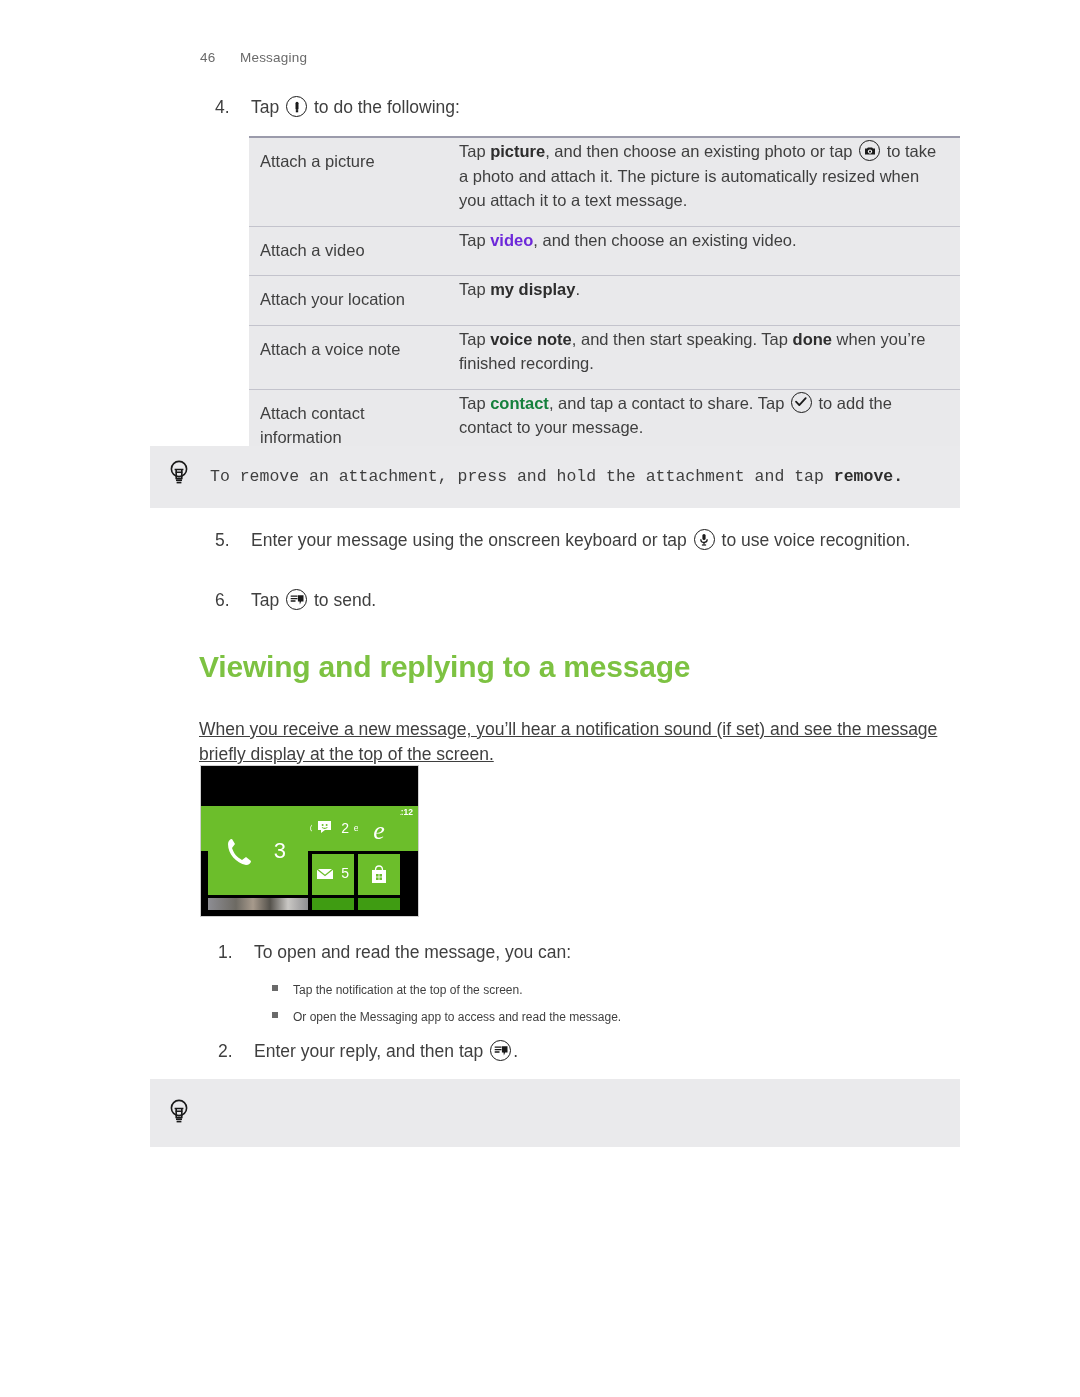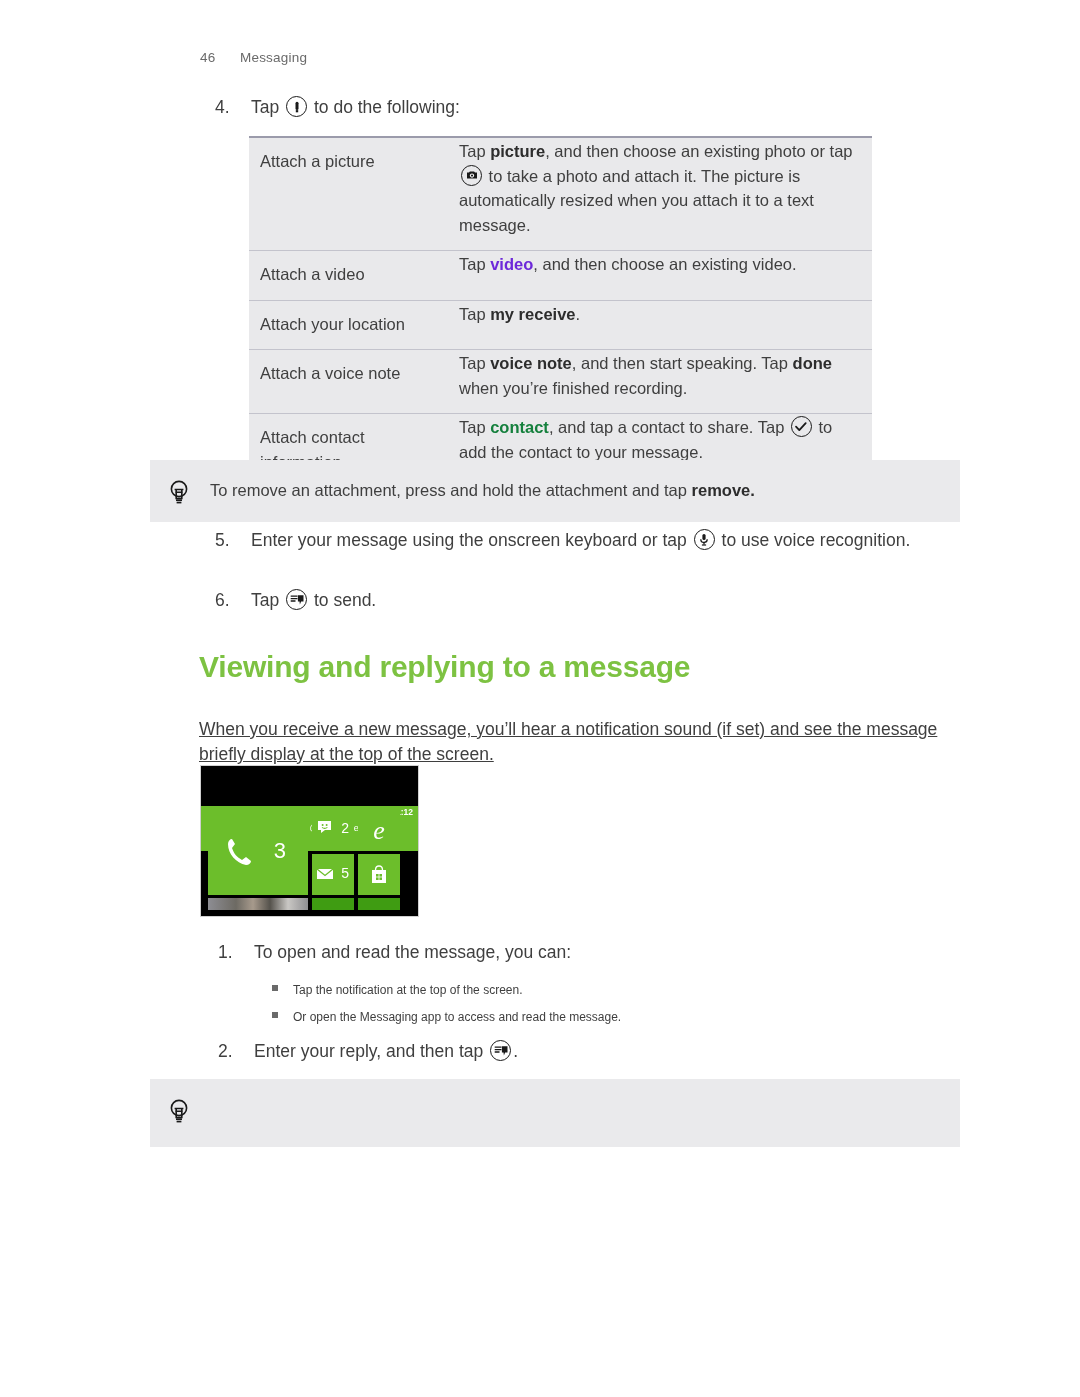--- a/index.html
+++ b/index.html
@@ -30,21 +30,21 @@
   .ico {
     display:inline-block; vertical-align:-4px;
     width:21px; height:21px; border-radius:50%;
     border:1.6px solid #1a1a1a; position:relative;
     margin:0 2px;
   }
   .ico svg { position:absolute; left:50%; top:50%; transform:translate(-50%,-50%); display:block; }
 
   
   .tbl {
-    position:absolute; left:249px; top:136px; width:623px;
+    position:absolute; left:249px; top:136px; width:711px;
     background:#e9e9eb;
     border-top:2px solid #9b9bab;
     border-bottom:2px solid #9b9bab;
     font-size:16.5px; line-height:24.5px; color:#3f3f3f;
   }
   .trow { display:flex; border-top:1px solid #c3c3cc; }
   .trow:first-child { border-top:none; }
   .tcell-l { width:210px; flex:0 0 210px; padding:11px 10px 13px 11px; }
   .tcell-r { flex:1; padding:1px 14px 13px 0px; }
 
@@ -141,35 +141,35 @@
               <circle cx="6" cy="5.6" r="2.1" fill="#fff"></circle>
               <circle cx="6" cy="5.6" r="1.1" fill="#1a1a1a"></circle>
             </svg></span><span> to take a photo and attach it. The picture is automatically resized when you attach it to a text message.</span></div>
       </div>
       <div class="trow">
         <div class="tcell-l">Attach a video</div>
         <div class="tcell-r"><span>Tap </span><span style="font-weight: bold; color: #6d28d9;">video</span><span>, and then choose an existing video.</span></div>
       </div>
       <div class="trow">
         <div class="tcell-l">Attach your location</div>
-        <div class="tcell-r"><span>Tap </span><span style="font-weight: bold; color: rgb(45, 45, 45);">my receive</span><span>.</span></div>
+        <div class="tcell-r"><span>Tap </span><span style="font-weight: bold; color: rgb(45, 45, 45);">my display</span><span>.</span></div>
       </div>
       <div class="trow">
         <div class="tcell-l">Attach a voice note</div>
         <div class="tcell-r"><span>Tap </span><span style="font-weight: bold; color: rgb(45, 45, 45); text-align: right;">voice note</span><span>, and then start speaking. Tap </span><span style="font-weight: bold; color: rgb(45, 45, 45);">done</span><span> when you’re finished recording.</span></div>
       </div>
       <div class="trow">
         <div class="tcell-l">Attach contact information</div>
         <div class="tcell-r"><span>Tap </span><span style="font-weight: bold; color: #15803d;">contact</span><span>, and tap a contact to share. Tap </span><span class="ico"><svg width="13" height="11" viewBox="0 0 13 11">
               <path d="M1.5 5.2 L4.8 8.6 L11.2 1.6" fill="none" stroke="#1a1a1a" stroke-width="1.8" stroke-linecap="round" stroke-linejoin="round"></path>
             </svg></span><span> to add the contact to your message.</span></div>
       </div>
     </div>
 
-  <div class="tip" style="top:460px; height:62px; align-items:flex-start;">
+  <div class="tip" style="top:446px; height:62px; align-items:center;font-family:Liberation Mono, monospace;">
     <span class="bulb">
       <svg width="22" height="28" viewBox="0 0 22 28">
         <circle cx="11" cy="10" r="7.6" fill="none" stroke="#1a1a1a" stroke-width="1.6"></circle>
         <path d="M6.6 10.5 L15.4 10.5 M7.6 13.2 L14.4 13.2" stroke="#1a1a1a" stroke-width="1.4"></path>
         <path d="M8.2 10.5 L8.2 19.5 L13.8 19.5 L13.8 10.5" fill="none" stroke="#1a1a1a" stroke-width="1.6"></path>
         <rect x="8" y="20.3" width="6" height="1.7" fill="#1a1a1a"></rect>
         <rect x="8.6" y="22.7" width="4.8" height="1.7" fill="#1a1a1a"></rect>
       </svg>
     </span>
     <span class="txt" id="tip-remove-text"><span>To remove an attachment, press and hold the attachment and tap </span><span style="font-weight: bold; color: rgb(45, 45, 45);">remove.</span></span>

